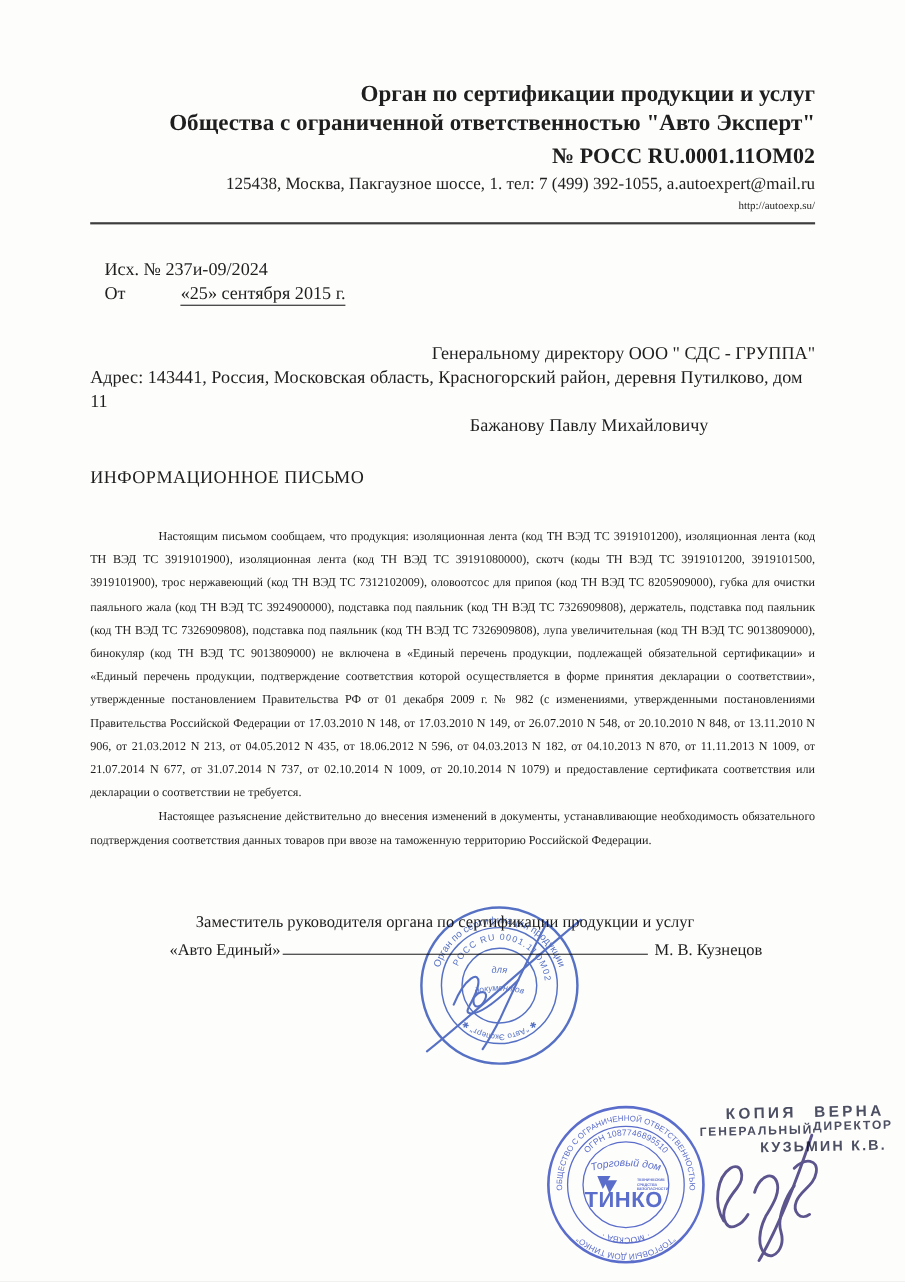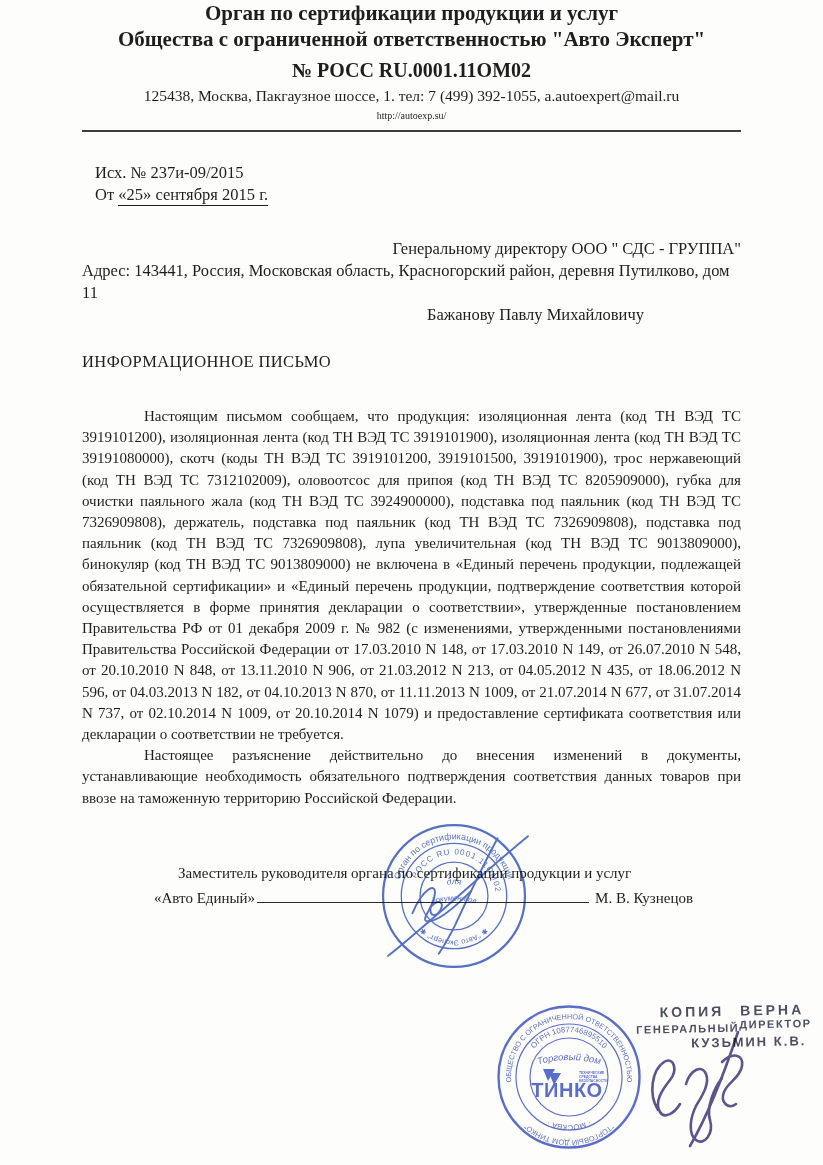--- a/index.html
+++ b/index.html
@@ -4,42 +4,42 @@
 <style>
   html,body{margin:0;padding:0;background:#e8e8e8;}
   .page{
     position:relative;width:823px;height:1165px;margin:0 auto;
     background:#fdfdfc;overflow:hidden;
     font-family:"Liberation Serif", serif;color:#1e1e1e;
   }
   .content{margin:0 82px;width:659px;}
 
   
-  .header{text-align:center;}
+  .header{padding-top:72px;text-align:right;}
   .h-org{font-weight:bold;font-size:21px;line-height:26px;}
   .h-num{font-weight:bold;font-size:20px;line-height:26px;margin-top:5px;}
   .h-addr{font-size:15.5px;line-height:20px;margin-top:3px;}
   .h-url{font-size:10px;line-height:19px;}
   .rule{border-top:2px solid #3d3d3d;height:0;margin-top:5px;}
 
   
   .ref{margin-top:30px;padding-left:13px;font-size:16.5px;line-height:21.5px;}
-  .ref .dt-u{border-bottom:1.2px solid #222;padding-bottom:1px;}
+  .ref .dt-u{border-bottom:1.2px solid #222;padding-bottom:1px;margin-left:46px;}
 
   
   .addr{margin-top:33px;font-size:16.5px;line-height:22px;}
   .addr-l1{text-align:right;}
   .addr-l2{text-align:left;}
   .addr-l3{text-align:right;padding-right:97px;}
 
   
   .doc-title{margin-top:26px;text-align:left;font-size:16.5px;letter-spacing:.4px;}
 
   
-  .body-text{margin-top:34px;font-size:15px;line-height:21.2px;text-align:justify;}
+  .body-text{margin-top:34px;font-size:11px;line-height:21.2px;text-align:justify;}
   .body-text p{margin:0;text-indent:62px;}
 
   
   .sign{margin-top:52px;font-size:15px;line-height:25px;}
   .sign-l1{padding-left:96px;}
   .sign-l2{padding-left:72px;}
   .sig-line{display:inline-block;width:332px;border-bottom:1.4px solid #2c2c2c;height:13px;margin:0 6px 0 2px;}
 
   
   .stamp{position:absolute;mix-blend-mode:multiply;opacity:.86;}
@@ -71,21 +71,21 @@
     <div class="header">
       <div class="h-org">Орган по сертификации продукции и услуг</div>
       <div class="h-org">Общества с ограниченной ответственностью "Авто Эксперт"</div>
       <div class="h-num">№ РОСС RU.0001.11ОМ02</div>
       <div class="h-addr">125438, Москва, Пакгаузное шоссе, 1. тел: 7 (499) 392-1055, a.autoexpert@mail.ru</div>
       <div class="h-url">http://autoexp.su/</div>
       <div class="rule"></div>
     </div>
 
     <div class="ref">
-      <div>Исх. № 237и-09/2015</div>
+      <div>Исх. № 237и-09/2024</div>
       <div><span>От </span><span class="dt-u">«25» сентября 2015 г.</span></div>
     </div>
 
     <div class="addr">
       <div class="addr-l1">Генеральному директору ООО " СДС - ГРУППА"</div>
       <div class="addr-l2">Адрес: 143441, Россия, Московская область, Красногорский район, деревня Путилково, дом 11</div>
       <div class="addr-l3">Бажанову Павлу Михайловичу</div>
     </div>
 
     <div class="doc-title">ИНФОРМАЦИОННОЕ ПИСЬМО</div>

